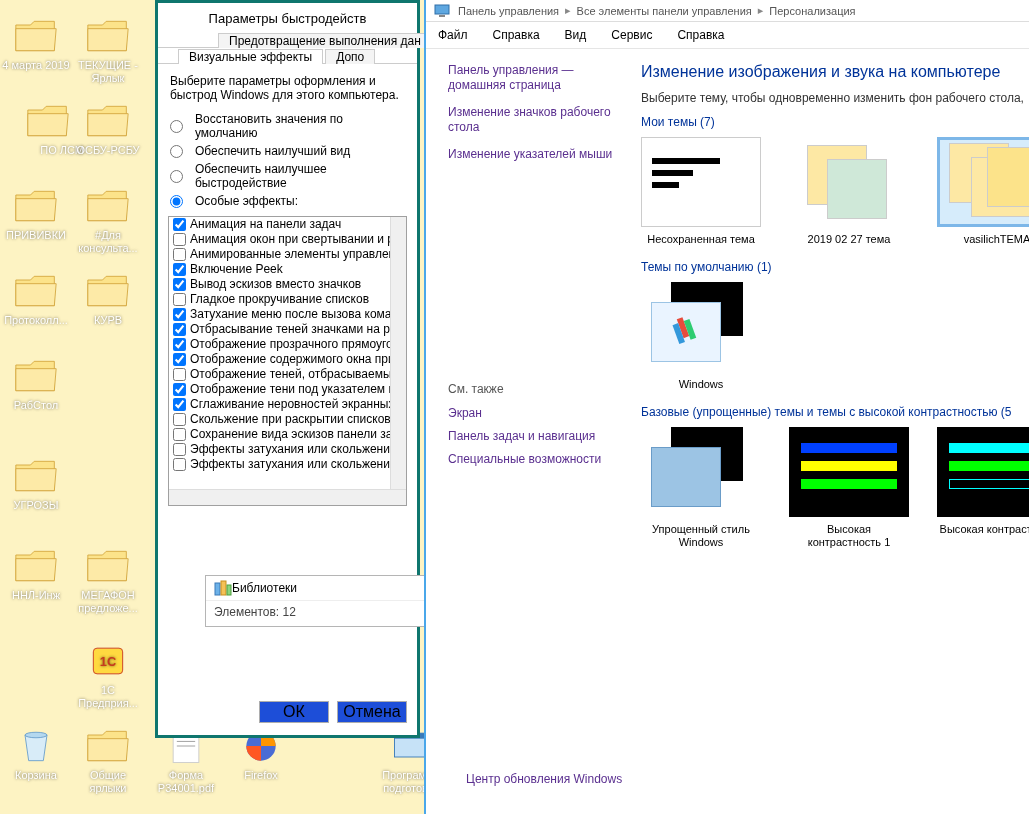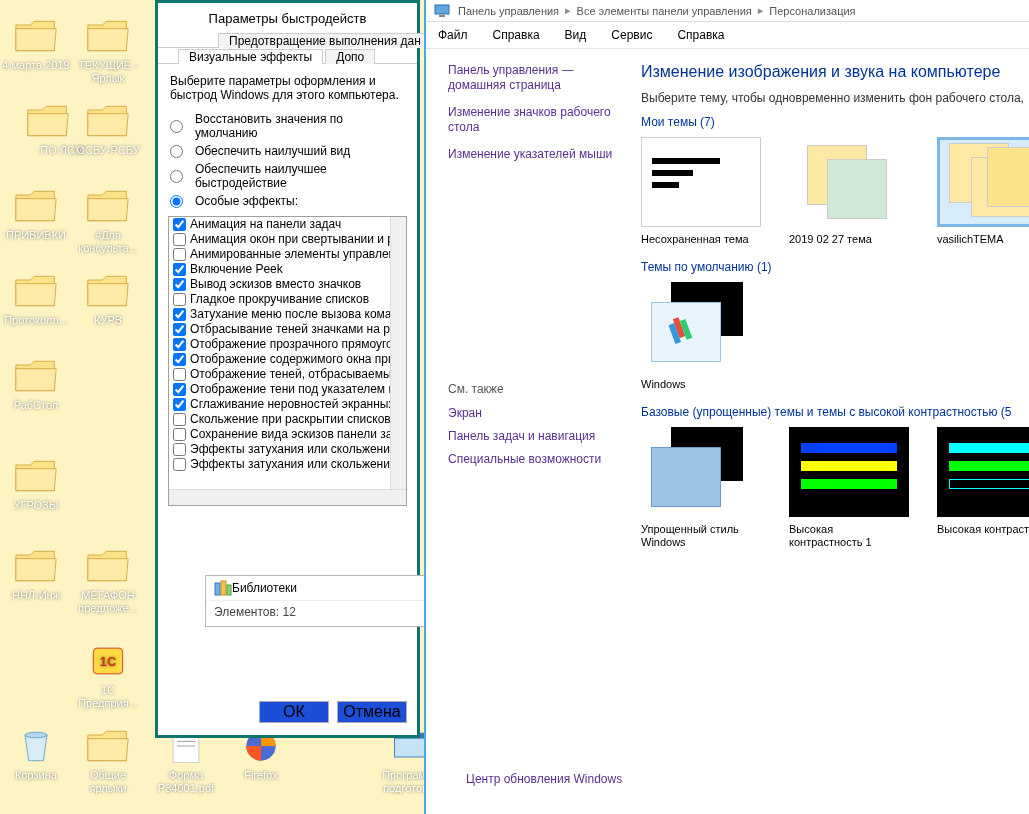--- a/index.html
+++ b/index.html
@@ -45,21 +45,21 @@
 .pers .side{width:205px;padding:14px 10px 10px 22px;font-size:12px}
 .pers .side .lnk{color:#5a2f8f;cursor:pointer;margin-bottom:12px;line-height:15px}
 .pers .side .sect{color:#555;margin-top:220px}
 .pers .side .sect .lnk{margin-bottom:8px}
 .pers .side .upd{position:absolute;bottom:28px;left:40px;color:#5a2f8f;cursor:pointer}
 .pers .main{flex:1;padding:14px 0 0 10px;overflow:hidden}
 .pers .main h2{color:#003399;font-weight:normal;font-size:16px;margin-bottom:10px}
 .pers .main .sub{font-size:12px;color:#333;margin-bottom:10px}
 .pers .grp{font-size:12px;color:#003399;margin:6px 0 8px;cursor:pointer}
 .pers .themes{display:flex;gap:28px;flex-wrap:nowrap}
-.pers .theme{width:120px;text-align:left;font-size:11px;cursor:pointer}
+.pers .theme{width:120px;text-align:center;font-size:11px;cursor:pointer}
 .pers .theme .thumb{width:120px;height:90px;margin-bottom:6px;position:relative;display:flex;align-items:center;justify-content:center}
 .pers .theme.sel .thumb{outline:3px solid #7db7e8;outline-offset:-3px;background:#d6ecfb}
 .pers .theme .cap{line-height:13px}
 .pers .bottom{position:absolute;left:630px;right:0;bottom:60px;padding:10px 0;text-align:center}
 .pers .bottom .bl{color:#003399;font-size:12px;cursor:pointer}
 .pers .bottom .solid{color:#555;font-size:12px;margin-top:4px}
 .th-text{background:#fff;border:1px solid #ccc}
 .th-text .bars{position:absolute;left:10px;top:20px;right:40px}
 .th-text .bars div{height:6px;background:#000;margin-bottom:6px}
 .th-stack{position:relative}

